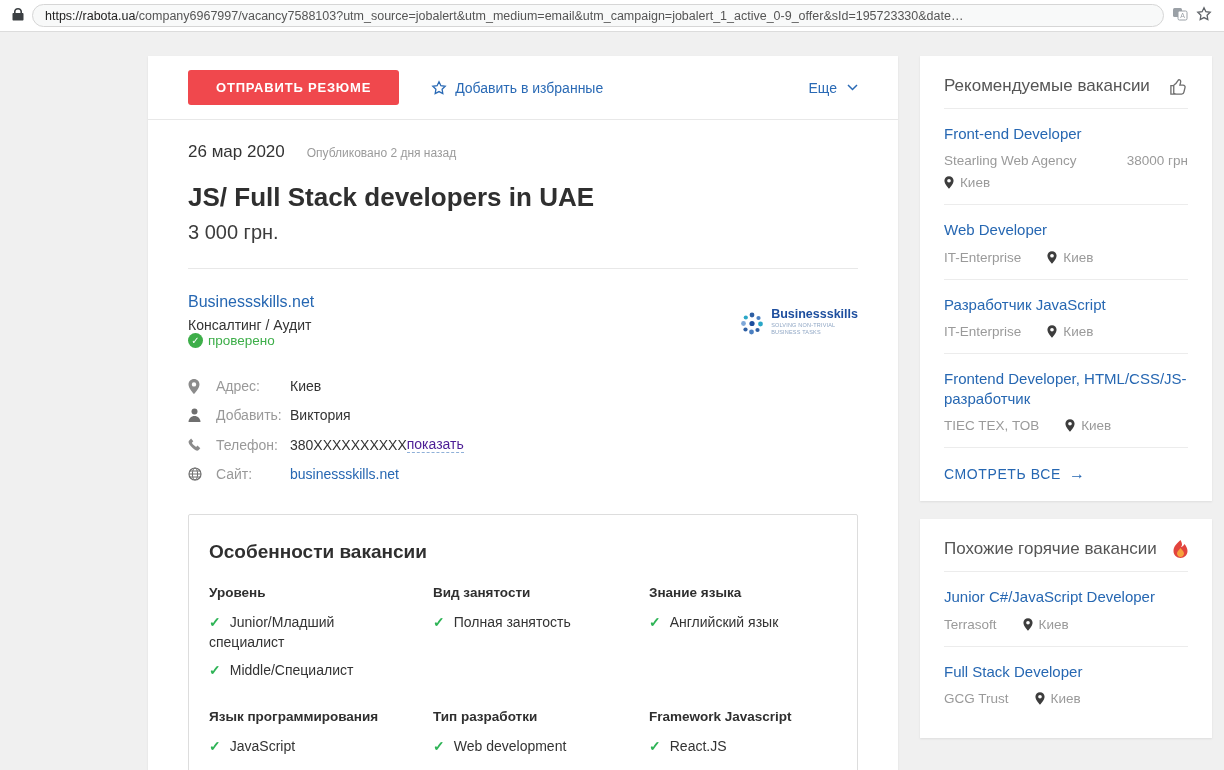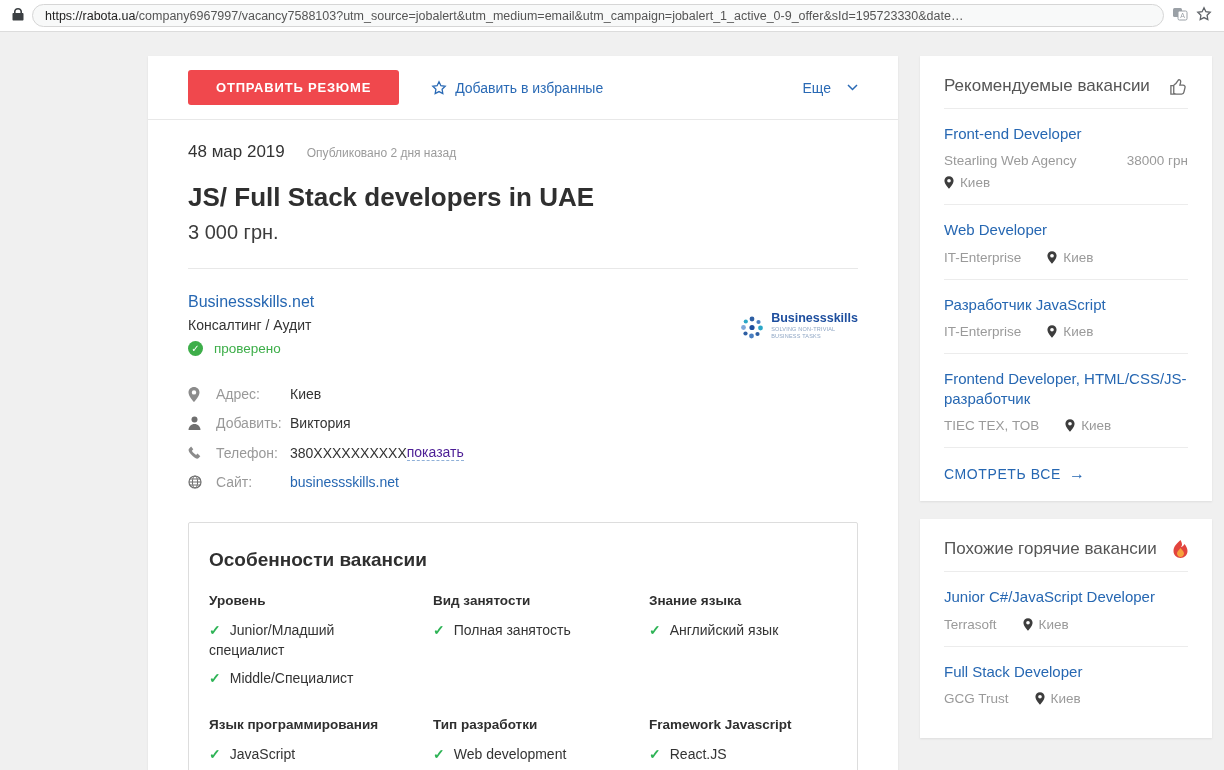--- a/index.html
+++ b/index.html
@@ -15,35 +15,35 @@
 
   
   .page { display:flex; align-items:flex-start; gap:22px; padding:24px 12px 0 148px; height:610px; }
   .main-card { width:750px; background:#fff; box-shadow:0 1px 2px rgba(0,0,0,.08); }
   .sidebar { width:292px; flex-shrink:0; display:flex; flex-direction:column; gap:18px; }
 
   
   .action-bar { display:flex; align-items:center; padding:14px 40px; border-bottom:1px solid #e8e8e8; }
   .btn-resume { background:#f0484d; color:#fff; font-weight:bold; font-size:13px; letter-spacing:.8px; padding:10px 28px; border:none; border-radius:3px; cursor:pointer; font-family:inherit; }
   .fav-link { display:flex; align-items:center; gap:8px; color:#2a6ab5; font-size:14px; margin-left:32px; cursor:pointer; }
-  .more-link { margin-left:auto; color:#2a6ab5; font-size:14px; display:flex; align-items:center; gap:16px; cursor:pointer; }
+  .more-link { margin-left:auto; color:#2a6ab5; font-size:14px; display:flex; align-items:center; gap:10px; cursor:pointer; }
 
   
   .card-body { padding:22px 40px 30px 40px; }
   .date-row { display:flex; align-items:baseline; }
   .date { font-size:17px; color:#333; }
   .published { font-size:12px; color:#9b9b9b; margin-left:22px; }
   .vac-title { font-size:26px; font-weight:700; color:#2f2f2f; margin-top:20px; }
   .vac-salary { font-size:20px; color:#3c3c3c; margin-top:8px; }
   .divider { border:none; border-top:1px solid #e8e8e8; margin:24px 0 0 0; }
 
   .company-row { display:flex; justify-content:space-between; margin-top:24px; }
   .company-name { color:#2667b2; font-size:16px; text-decoration:none; cursor:pointer; }
   .company-cat { font-size:14px; color:#333; margin-top:6px; }
-  .verified { display:flex; align-items:center; gap:11px; margin-top:8px; }
+  .verified { display:flex; align-items:center; gap:5px; }
   .verified-icon { width:15px; height:15px; border-radius:50%; background:#3dae49; color:#fff; font-size:10px; display:inline-flex; align-items:center; justify-content:center; }
   .verified-icon::before { content:"✓"; }
   .verified-text { color:#3dae49; font-size:13.5px; }
 
   .logo-box { display:flex; align-items:center; gap:6px; margin-top:4px; }
   .logo-text-name { color:#1d4e9e; font-weight:bold; font-size:12.5px; line-height:1.1; }
   .logo-tagline { color:#8fa6c4; font-size:5.5px; line-height:1.3; letter-spacing:.2px; }
 
   .contacts { margin-top:30px; }
   .contact-row { display:flex; align-items:center; margin-bottom:13px; font-size:14px; }
@@ -125,21 +125,21 @@
         <span>Еще</span>
         <svg width="11" height="7" viewBox="0 0 11 7">
             <path fill="none" stroke="#2a6ab5" stroke-width="1.5" d="M1 1l4.5 4.5L10 1"></path>
           </svg>
       </div>
     </div>
 
     <div class="card-body">
 
       <div class="date-row">
-        <span class="date">48 мар 2019</span>
+        <span class="date">26 мар 2020</span>
         <span class="published">Опубликовано 2 дня назад</span>
       </div>
 
       <h1 class="vac-title">JS/ Full Stack developers in UAE</h1>
       <div class="vac-salary">3 000 грн.</div>
 
       <hr class="divider">
 
       <div class="company-row">
         <div>

